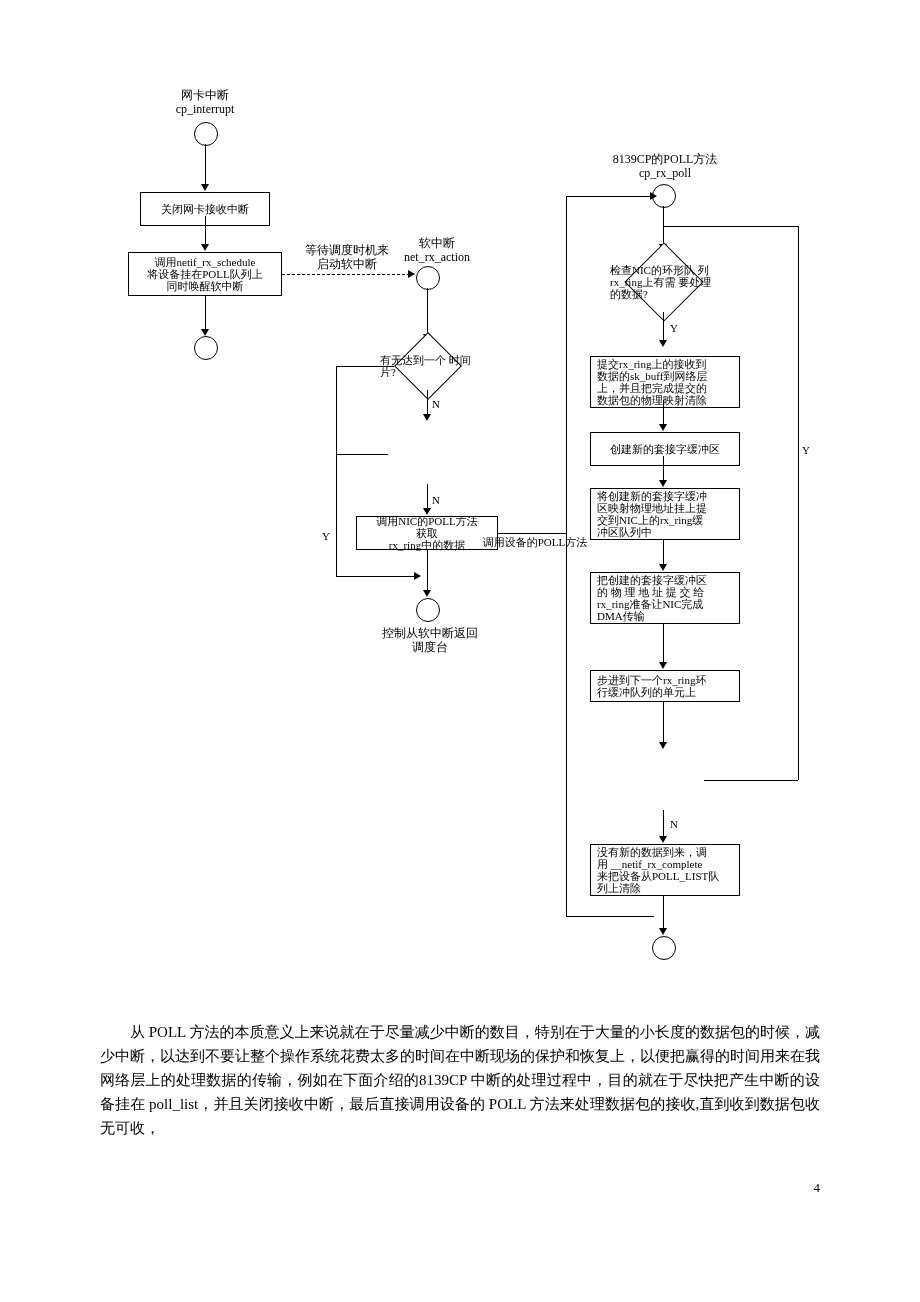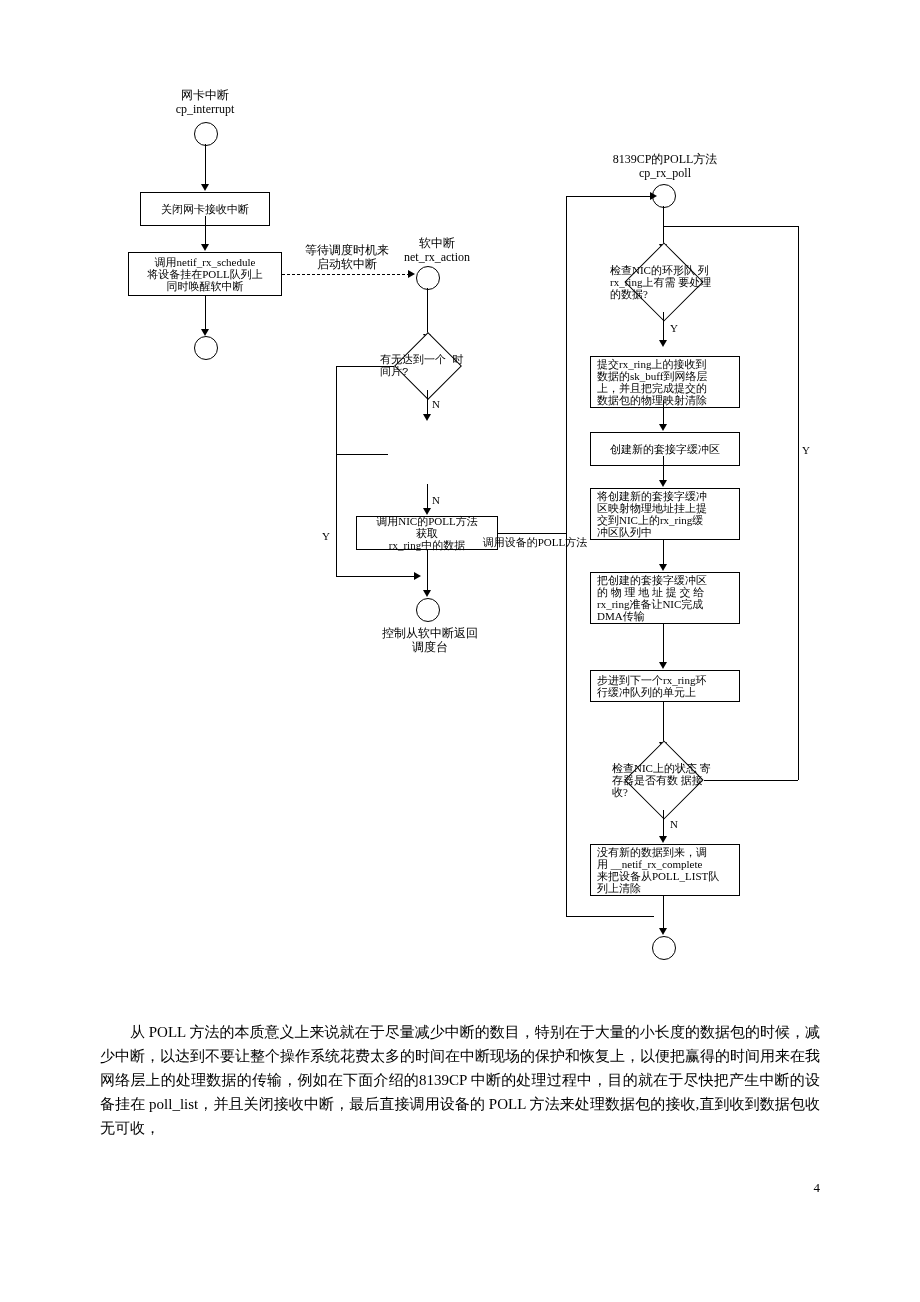--- a/index.html
+++ b/index.html
@@ -147,21 +147,21 @@
 启动软中断</div>
 
     <div class="label" style="left:282px; top:176px; width:110px;">
       <span>软中断</span><br>
       <span>net_rx_action</span>
     </div>
     <div class="circle-term" style="left:316px; top:206px;"></div>
     <div class="line-v" style="left:327px; top:228px; height:48px;"></div>
     <div class="arrow-down" style="left:323px; top:274px;"></div>
 
-    <div class="diamond-wrap" style="left:292px; top:282px; width:70px; height:50px;font-family:Liberation Mono, monospace;">
+    <div class="diamond-wrap" style="left:292px; top:282px; width:70px; height:50px;">
       <div class="diamond-shape" style="left:12px; top:0px; width:46px; height:46px;"></div>
       <div class="diamond-text" style="left:-12px; top:12px; width:94px;">有无达到一个
 时间片?</div>
     </div>
     <div class="edge-label" style="left:332px; top:338px;">N</div>
     <div class="line-v" style="left:327px; top:330px; height:26px;"></div>
     <div class="arrow-down" style="left:323px; top:354px;"></div>
 
     <div class="edge-label" style="left:332px; top:434px;">N</div>
     <div class="line-v" style="left:327px; top:424px; height:26px;"></div>
@@ -227,26 +227,20 @@
 rx_ring准备让NIC完成
 DMA传输</div>
     <div class="line-v" style="left:563px; top:564px; height:40px;"></div>
     <div class="arrow-down" style="left:559px; top:602px;"></div>
 
     <div class="box box-left" style="left:490px; top:610px; width:150px; height:32px; white-space:pre-line;">步进到下一个rx_ring环
 行缓冲队列的单元上</div>
     <div class="line-v" style="left:563px; top:642px; height:42px;"></div>
     <div class="arrow-down" style="left:559px; top:682px;"></div>
 
-    <div class="diamond-wrap" style="left:520px; top:690px; width:86px; height:60px;">
-      <div class="diamond-shape" style="left:16px; top:2px; width:54px; height:54px;"></div>
-      <div class="diamond-text" style="left:-8px; top:12px; width:102px;">检查NIC上的状态
-寄存器是否有数
-据接收?</div>
-    </div>
     <div class="edge-label" style="left:570px; top:758px;">N</div>
     <div class="line-v" style="left:563px; top:750px; height:28px;"></div>
     <div class="arrow-down" style="left:559px; top:776px;"></div>
 
     <div class="box box-left" style="left:490px; top:784px; width:150px; height:52px; white-space:pre-line;">没有新的数据到来，调
 用 __netif_rx_complete
 来把设备从POLL_LIST队
 列上清除</div>
     <div class="line-v" style="left:563px; top:836px; height:34px;"></div>
     <div class="arrow-down" style="left:559px; top:868px;"></div>

